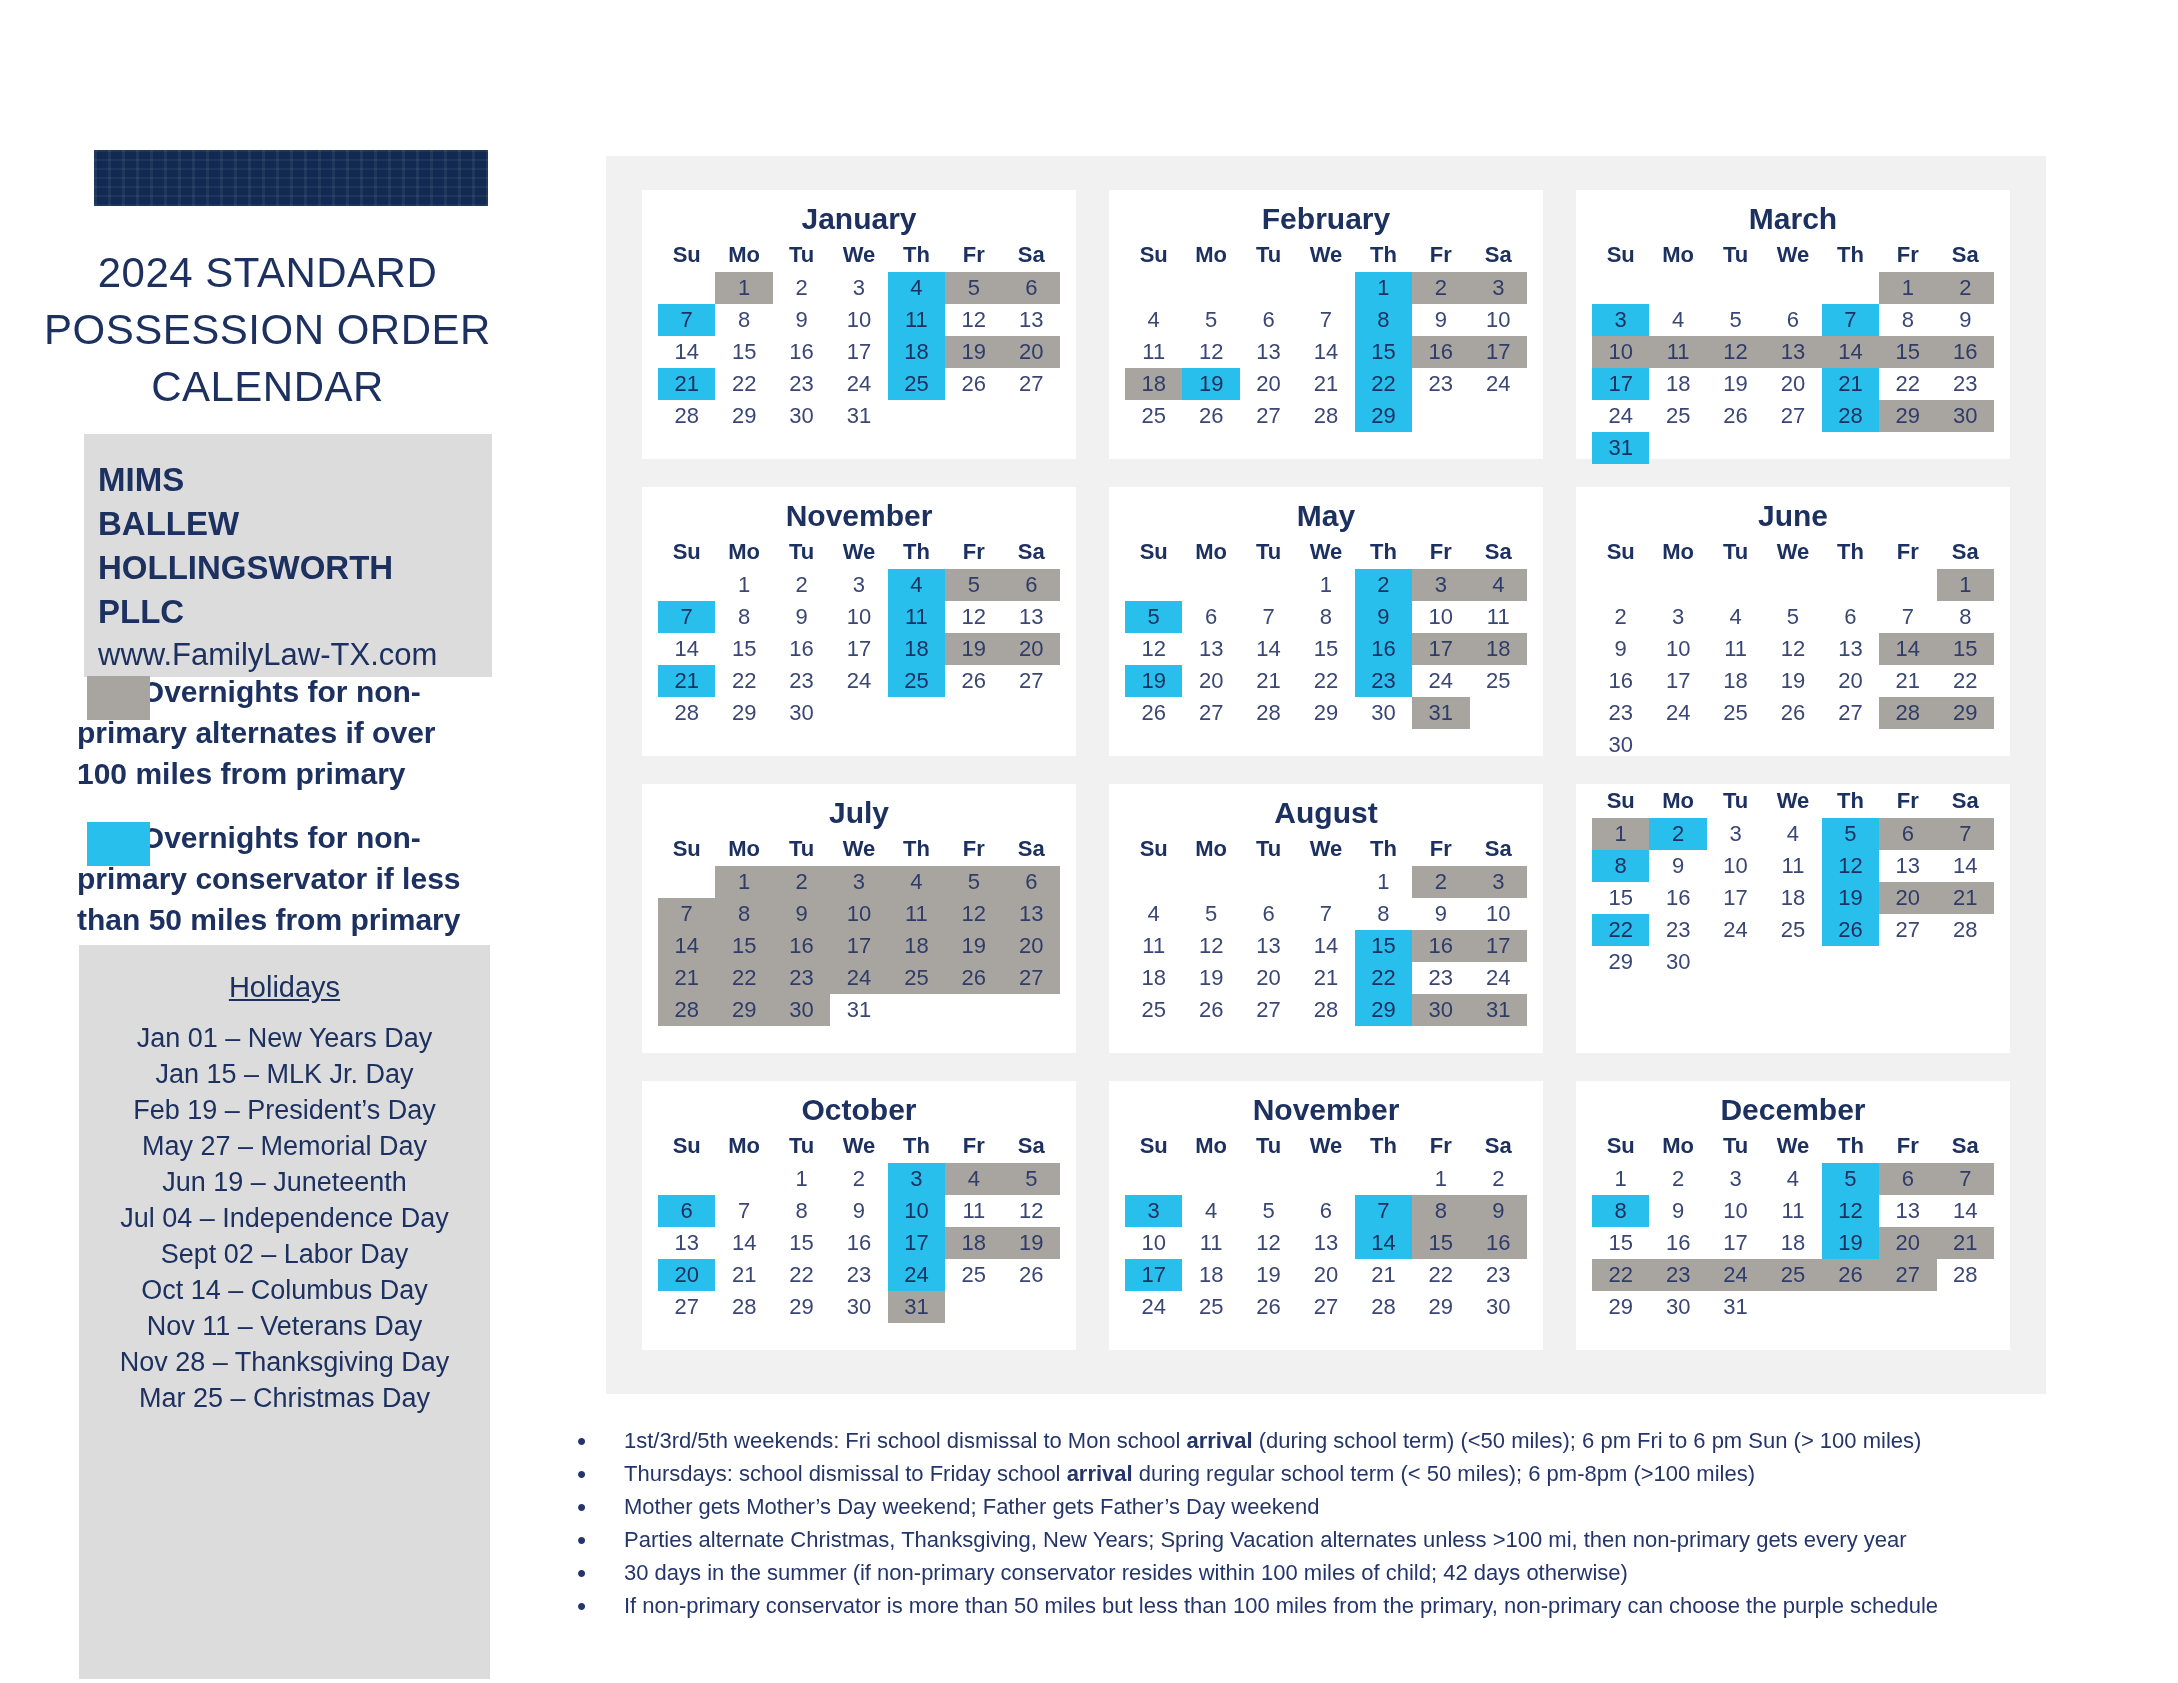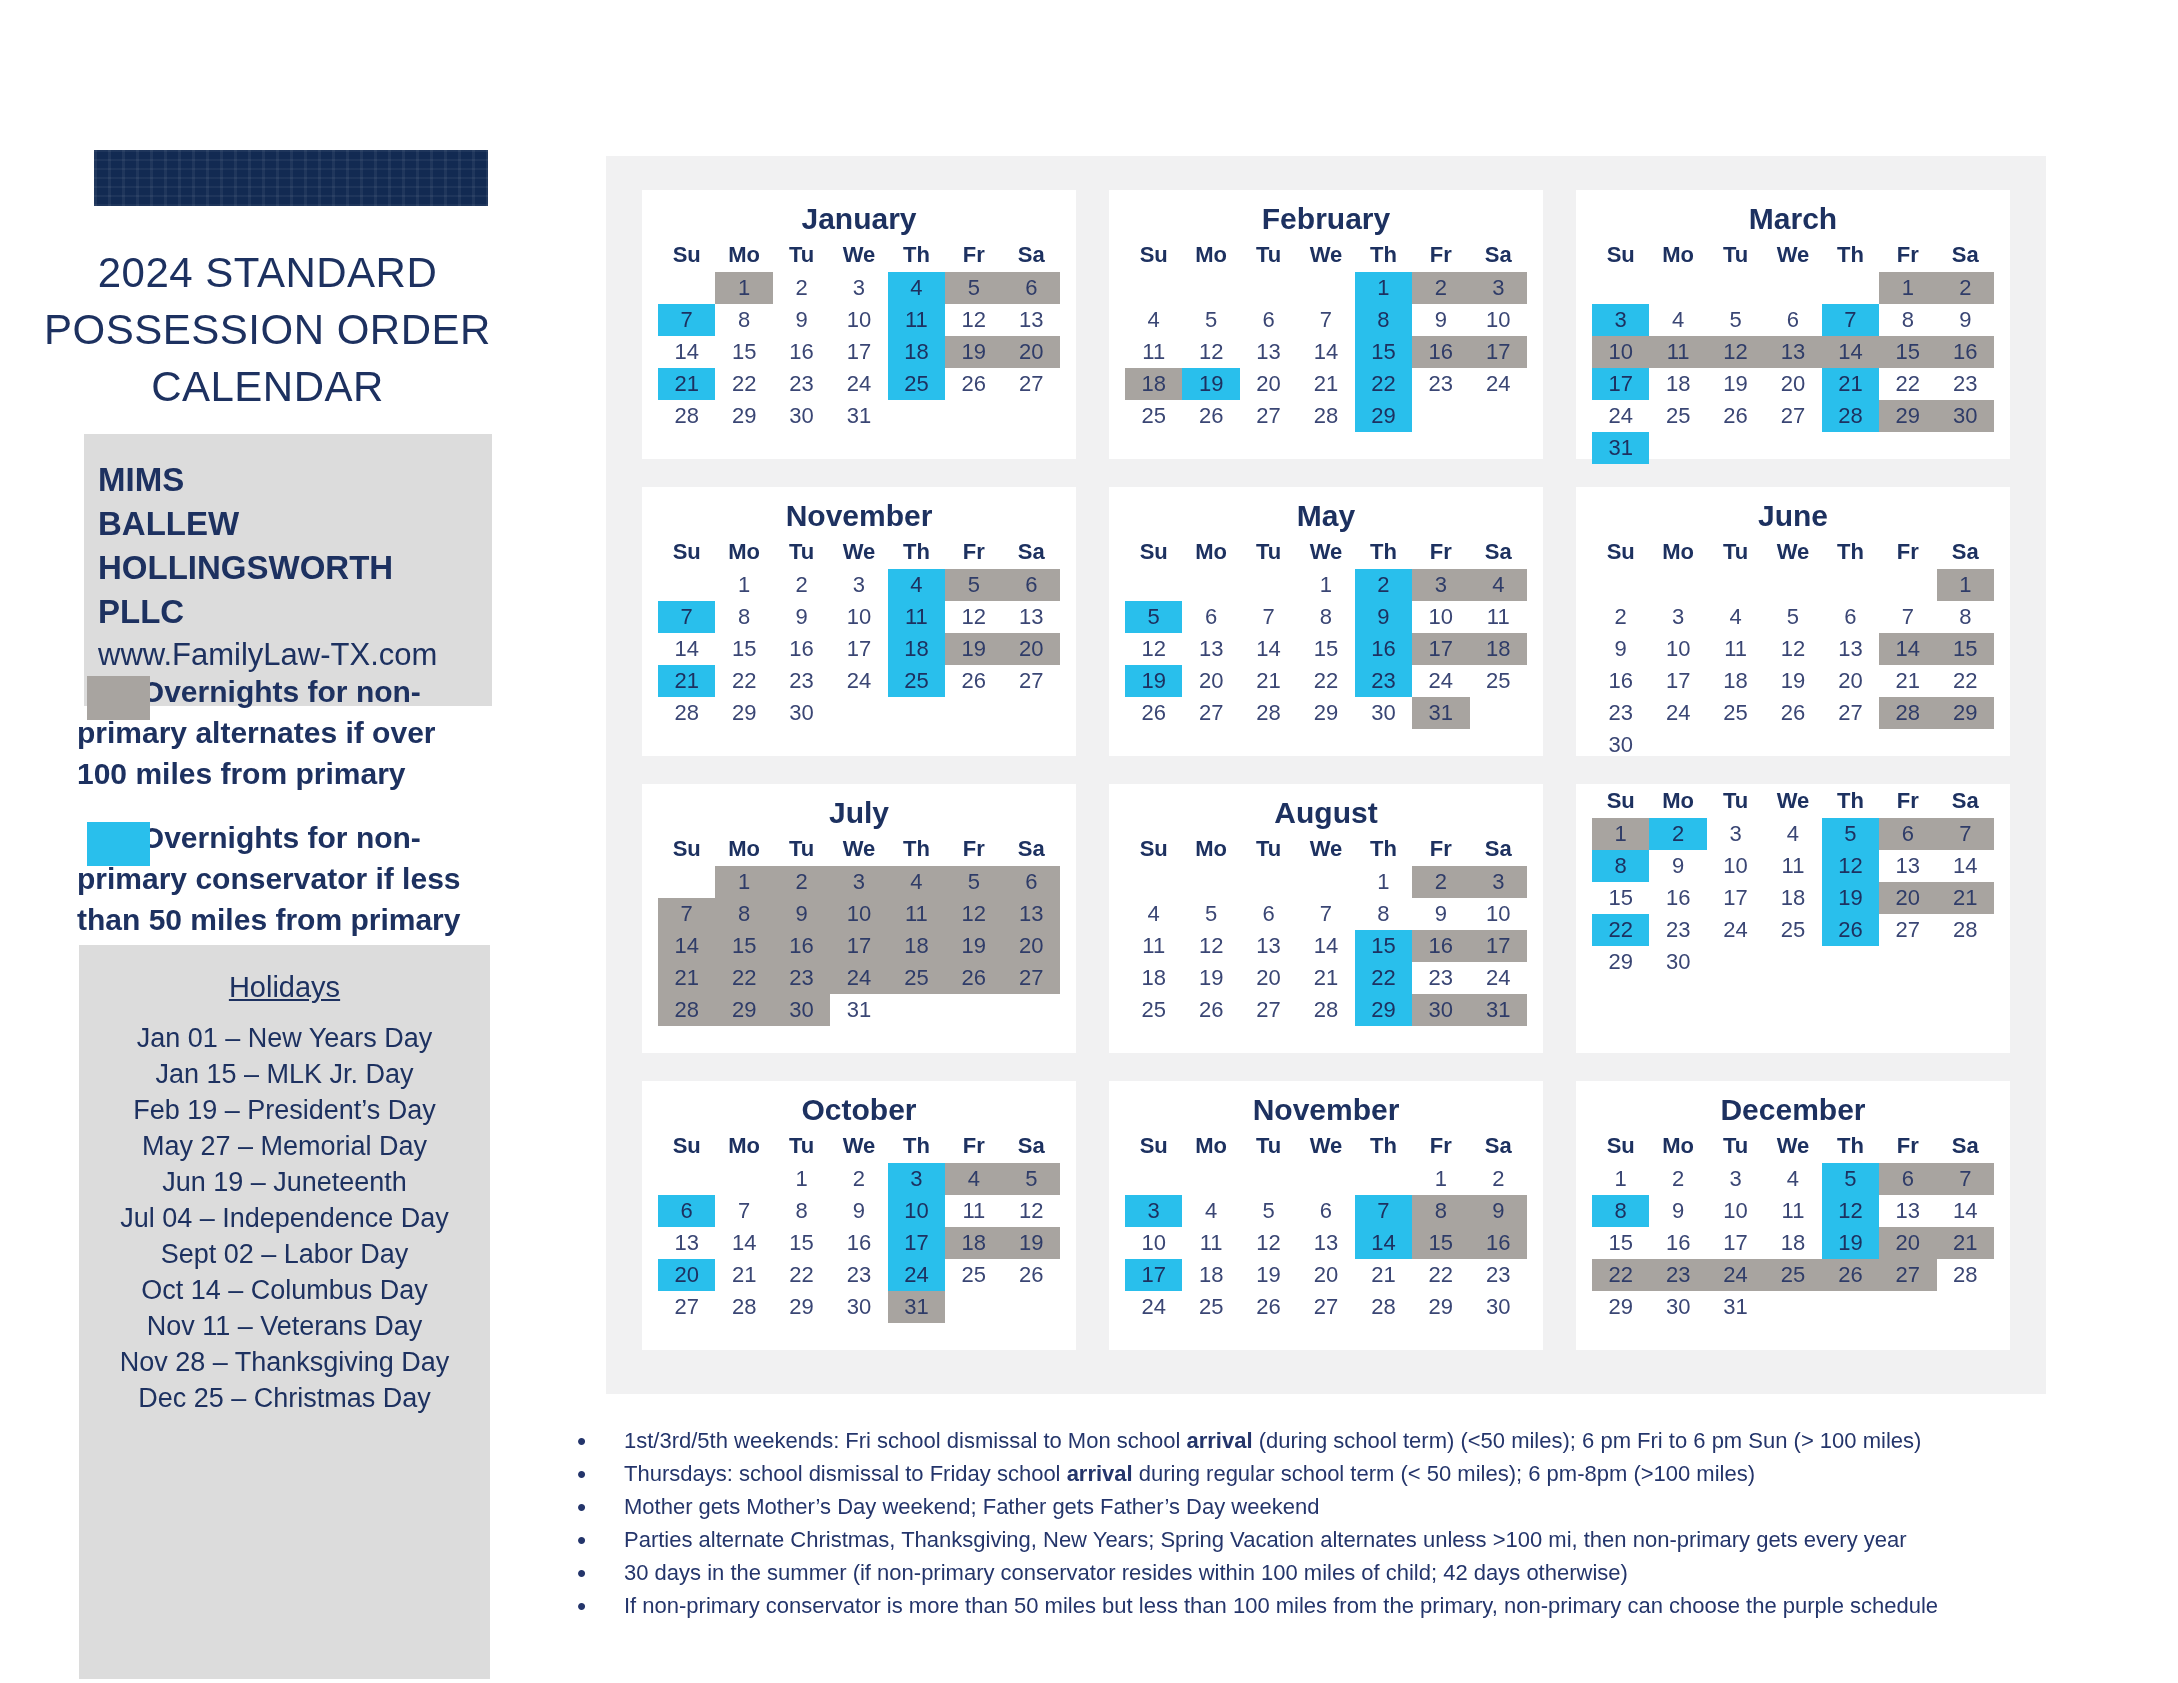--- a/index.html
+++ b/index.html
@@ -11,21 +11,21 @@
   .banner{
     position:absolute;left:94px;top:150px;width:394px;height:56px;background:#122a52;
     background-image:repeating-linear-gradient(90deg,rgba(255,255,255,.06) 0 3px,transparent 3px 14px),
                      repeating-linear-gradient(0deg,rgba(255,255,255,.05) 0 2px,transparent 2px 9px);
   }
   .title{
     position:absolute;left:28px;top:244px;width:479px;margin:0;text-align:center;
     font-size:42px;font-weight:400;color:#1d3160;line-height:57px;letter-spacing:0.5px;
   }
   .firm-box{
-    position:absolute;left:84px;top:434px;width:408px;height:272px;background:#dcdcdc;
+    position:absolute;left:84px;top:434px;width:408px;height:243px;background:#dcdcdc;
     box-sizing:border-box;padding:24px 14px 0;
   }
   .firm-line{font-size:33px;font-weight:bold;color:#1d3160;line-height:44px;}
   .website{font-size:31px;color:#1d3160;line-height:42px;cursor:pointer;}
   .legend{position:absolute;left:77px;top:671px;width:450px;}
   .legend-item{position:relative;margin-bottom:23px;}
   .legend-swatch{position:absolute;left:10px;top:5px;width:63px;height:44px;}
   .legend-swatch.gray{background:#a8a4a0;}
   .legend-swatch.cyan{background:#29bfec;}
   .legend-line{font-size:30px;font-weight:bold;color:#1d3160;line-height:41px;}
@@ -94,21 +94,21 @@
       <li class="holiday-item">Jan 01 – New Years Day</li>
       <li class="holiday-item">Jan 15 – MLK Jr. Day</li>
       <li class="holiday-item">Feb 19 – President’s Day</li>
       <li class="holiday-item">May 27 – Memorial Day</li>
       <li class="holiday-item">Jun 19 – Juneteenth</li>
       <li class="holiday-item">Jul 04 – Independence Day</li>
       <li class="holiday-item">Sept 02 – Labor Day</li>
       <li class="holiday-item">Oct 14 – Columbus Day</li>
       <li class="holiday-item">Nov 11 – Veterans Day</li>
       <li class="holiday-item">Nov 28 – Thanksgiving Day</li>
-      <li class="holiday-item">Dec 25 – Christmas Day</li>
+      <li class="holiday-item">Mar 25 – Christmas Day</li>
     </ul>
 </div>
 
 <div class="cal-panel">
   <div id="months-grid">
       <div class="month-card">
         <div class="month-title">January</div>
         <table class="month-table">
           <thead>
             <tr>

